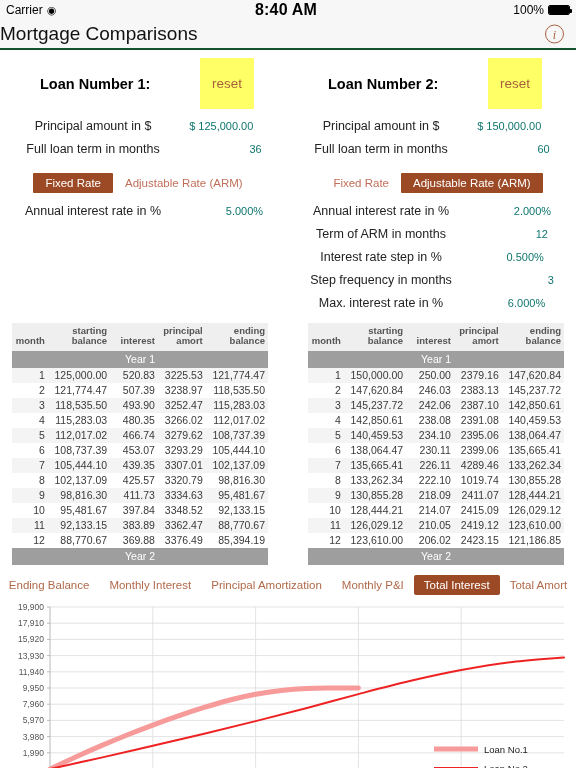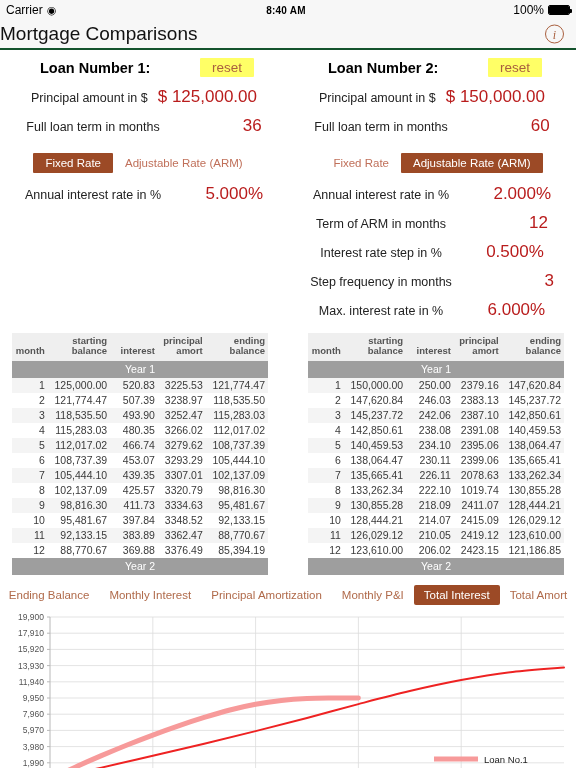--- a/index.html
+++ b/index.html
@@ -14,21 +14,21 @@
     height: 20px; width: 100%;
     background: #f7f7f7;
     display: flex; align-items: center;
     font-size: 12px; color: #000;
     padding: 0 6px;
     position: relative;
   }
   .sb-left { display: flex; align-items: center; gap: 4px; }
   .sb-center {
     position: absolute; left: 0; right: 4px; text-align: center;
-    font-size: 10px; font-weight: bold; letter-spacing: .2px;
+    font-size: 16px; font-weight: bold; letter-spacing: .2px;
   }
   .sb-right {
     margin-left: auto; display: flex; align-items: center; gap: 4px;
     font-size: 12px; z-index: 2;
   }
   .battery {
     width: 22px; height: 10px; border: 1px solid #000; border-radius: 2px;
     position: relative; background: #fff;
   }
   .battery::after {
@@ -59,30 +59,30 @@
   
   .panels { display: flex; width: 100%; padding-top: 8px; }
   .panel { width: 50%; padding: 0 12px; }
   .panel-head {
     display: flex; align-items: center; justify-content: space-between;
     padding: 0 22px 0 28px; margin-bottom: 10px;
   }
   .panel-title { font-size: 14.5px; font-weight: bold; color: #000; }
   .reset-btn {
     background: #ffff66; color: #a9603f; font-size: 13.5px;
-    padding: 2px 12px; border: none; border-radius: 1px; cursor: pointer;
+    padding: 18px 12px; border: none; border-radius: 1px; cursor: pointer;
     font-family: "Liberation Sans", sans-serif;
   }
   .field-row {
     display: flex; align-items: baseline; justify-content: center;
     gap: 10px; margin-bottom: 9px;
   }
   .field-label { font-size: 12.5px; color: #222; white-space: nowrap; }
   .field-value {
-    font-size: 17px; color: #b91c1c; text-align: right;
+    font-size: 11px; color: #0f766e; text-align: right;
     min-width: 92px; white-space: nowrap; cursor: pointer;
   }
   .seg {
     display: flex; justify-content: center; align-items: stretch;
     margin: 17px 0 11px 0;
   }
   .seg-btn {
     font-size: 11.5px; padding: 4px 12px; cursor: pointer;
     color: #c0705a; background: transparent; border: none;
     font-family: "Liberation Sans", sans-serif; white-space: nowrap;
@@ -403,21 +403,21 @@
             <td>6</td>
             <td>138,064.47</td>
             <td>230.11</td>
             <td>2399.06</td>
             <td>135,665.41</td>
           </tr>
           <tr>
             <td>7</td>
             <td>135,665.41</td>
             <td>226.11</td>
-            <td>2078.63</td>
+            <td>4289.46</td>
             <td>133,262.34</td>
           </tr>
           <tr>
             <td>8</td>
             <td>133,262.34</td>
             <td>222.10</td>
             <td>1019.74</td>
             <td>130,855.28</td>
           </tr>
           <tr>

